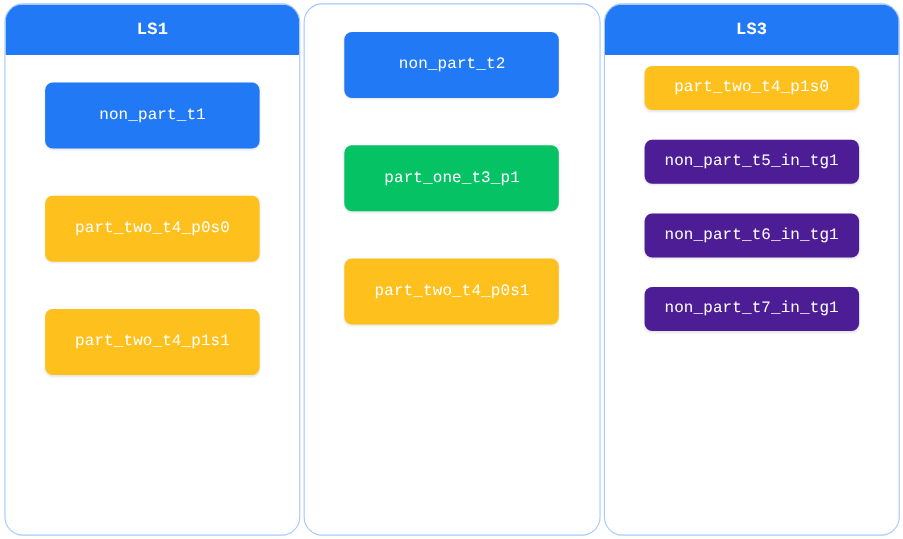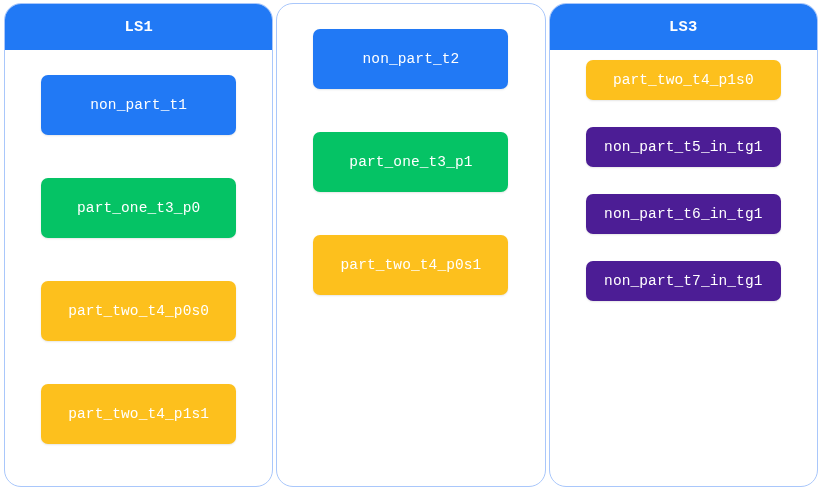--- a/index.html
+++ b/index.html
@@ -87,21 +87,20 @@
 </style>
 </head>
 <body>
 
 <div class="board">
 
   <div class="lane">
     <div class="lane-header">LS1</div>
     <div class="lane-body">
       <div class="card c-blue">non_part_t1</div>
-      <div class="card c-green">part_one_t3_p0</div>
       <div class="card c-yellow">part_two_t4_p0s0</div>
       <div class="card c-yellow">part_two_t4_p1s1</div>
     </div>
   </div>
 
   <div class="lane">
     <div class="lane-body">
       <div class="card c-blue">non_part_t2</div>
       <div class="card c-green">part_one_t3_p1</div>
       <div class="card c-yellow">part_two_t4_p0s1</div>

